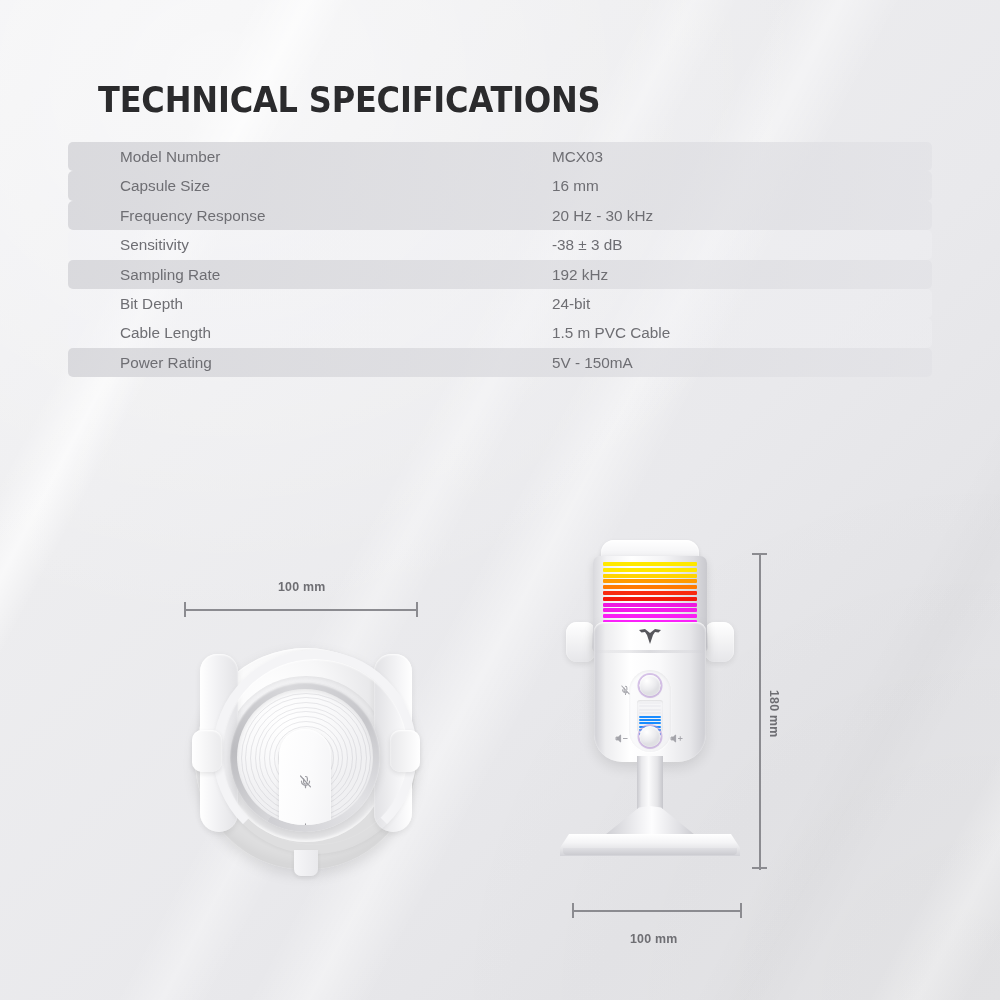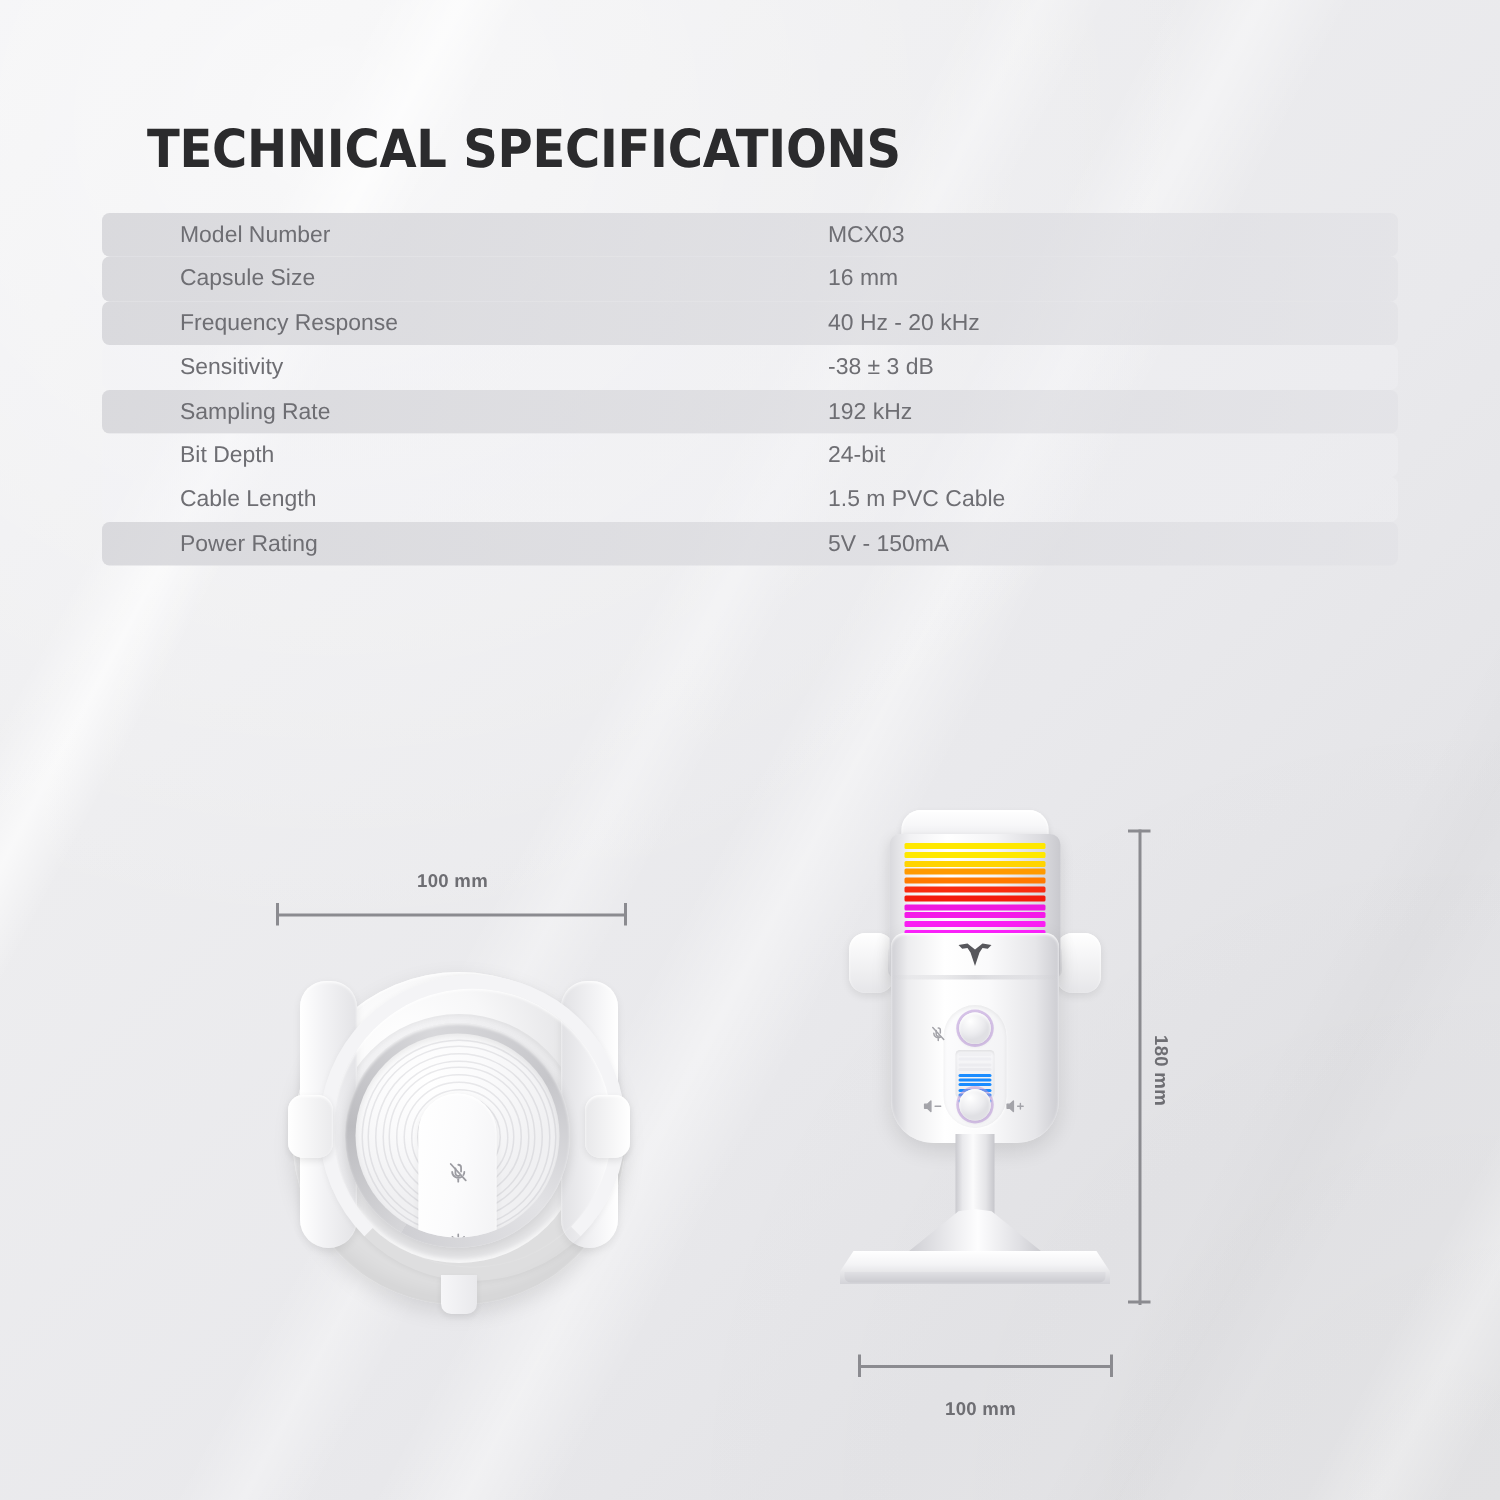--- a/index.html
+++ b/index.html
@@ -249,21 +249,21 @@
       <div class="row alt">
         <div class="cellL">Model Number</div>
         <div class="cellR">MCX03</div>
       </div>
       <div class="row alt">
         <div class="cellL">Capsule Size</div>
         <div class="cellR">16 mm</div>
       </div>
       <div class="row alt">
         <div class="cellL">Frequency Response</div>
-        <div class="cellR">40 Hz - 20 kHz</div>
+        <div class="cellR">20 Hz - 30 kHz</div>
       </div>
       <div class="row plain">
         <div class="cellL">Sensitivity</div>
         <div class="cellR">-38 ± 3 dB</div>
       </div>
       <div class="row alt">
         <div class="cellL">Sampling Rate</div>
         <div class="cellR">192 kHz</div>
       </div>
       <div class="row plain">

